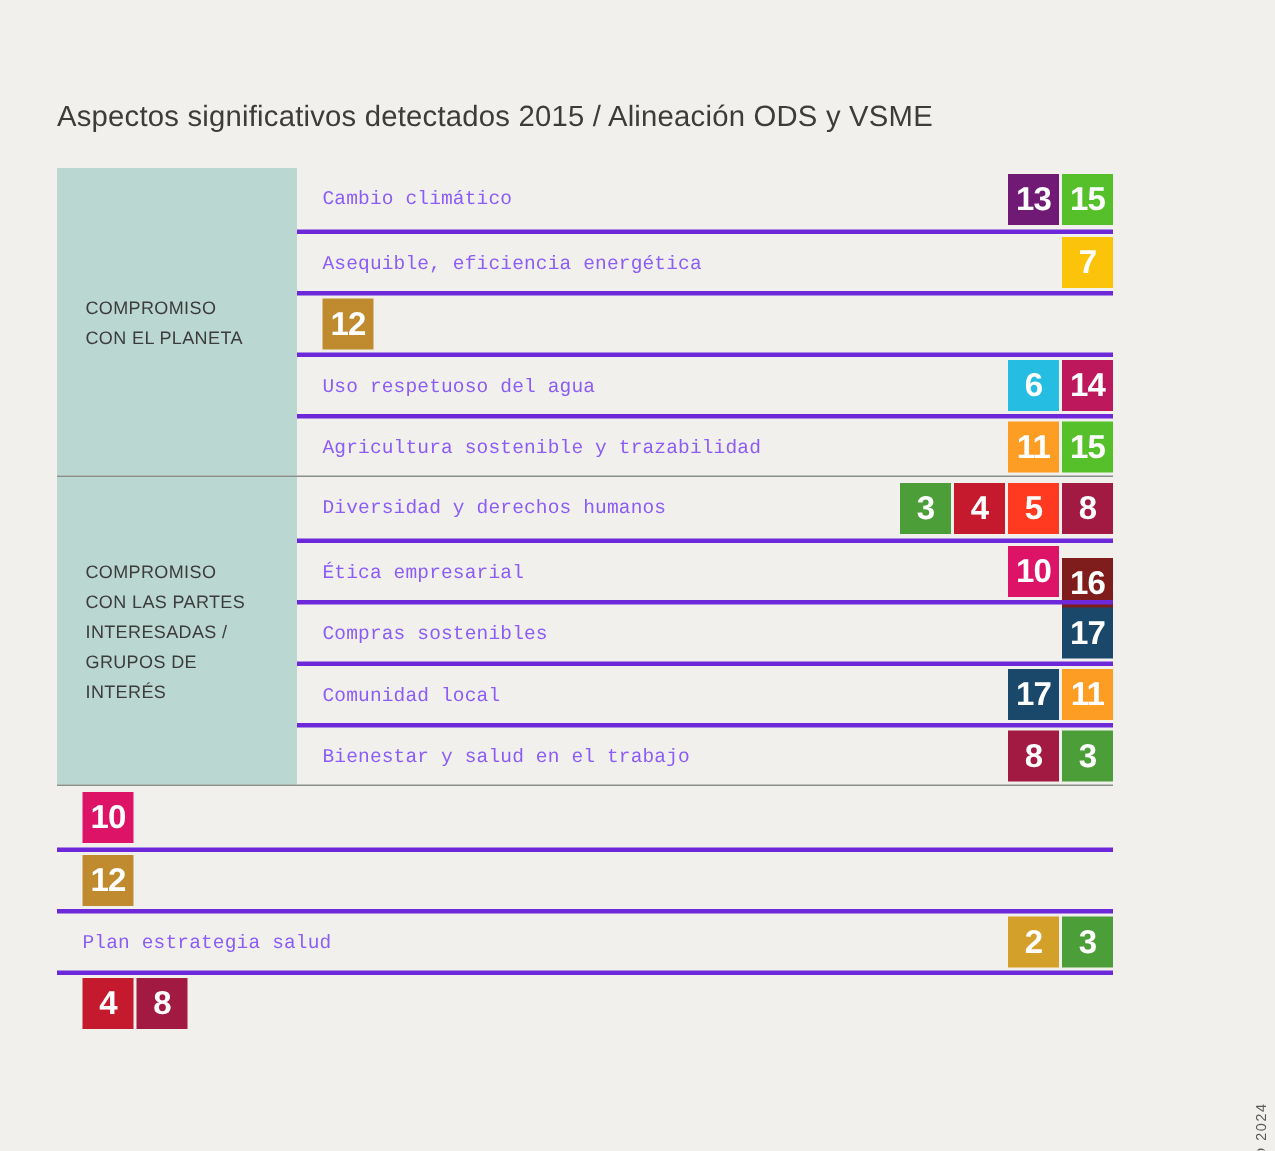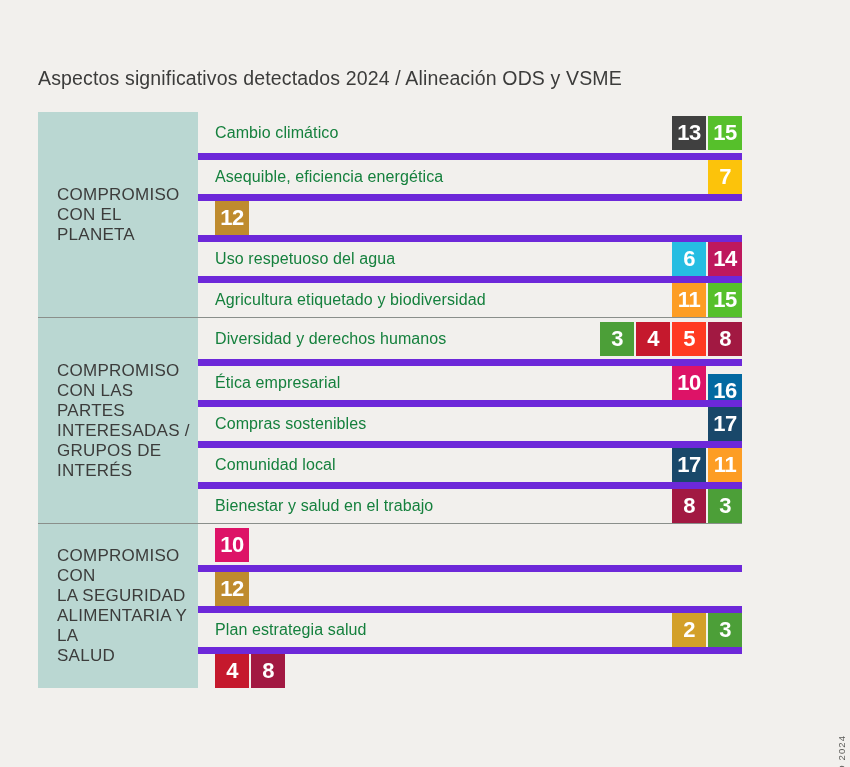--- a/index.html
+++ b/index.html
@@ -48,21 +48,21 @@
   .group-label {
     width: 160px;
     flex: 0 0 160px;
     background: #bad7d2;
     box-sizing: border-box;
     padding: 0 0 0 19px;
     display: flex;
     align-items: center;
   }
   .group-label-text {
-    font-size: 17px;
+    font-size: 12px;
     line-height: 20px;
     letter-spacing: 0.25px;
     color: #3c3c3b;
     text-transform: uppercase;
     white-space: pre-line;
   }
 
   .rows {
     flex: 1 1 auto;
     display: flex;
@@ -72,28 +72,29 @@
   .row {
     height: 41px;
     display: flex;
     align-items: center;
     justify-content: space-between;
     box-sizing: border-box;
     padding-left: 17px;
     position: relative;
   }
   .row + .row {
-    border-top: 7px solid #6d28d9;
+    border-top: 3px solid #6d28d9;
   }
 
   .row-label {
-    font-size: 16px;
+    font-size: 13px;
     letter-spacing: 0.1px;
-    color: #15803d;
+    color: #8b5cf6;
     white-space: nowrap;
+    font-family: Liberation Mono, monospace;
   }
 
   .badges {
     display: flex;
     gap: 2px;
     align-items: center;
     margin-right: 0;
   }
 
   .badge {
@@ -120,33 +121,33 @@
     color: #5a5a57;
     text-transform: uppercase;
     white-space: nowrap;
     transform-origin: right top;
     transform: rotate(-90deg) translateX(-100%);
   }
 </style>
 </head>
 <body>
 
-<h1 class="page-title">Aspectos significativos detectados 2024 / Alineación ODS y VSME</h1>
+<h1 class="page-title">Aspectos significativos detectados 2015 / Alineación ODS y VSME</h1>
 
 <div class="matrix">
     <div class="group">
       <div class="group-label">
         <div class="group-label-text">COMPROMISO
 CON EL PLANETA</div>
       </div>
       <div class="rows">
         <div class="row">
           <span class="row-label">Cambio climático</span>
           <span class="badges">
-            <span class="badge" style="background: #404040;">13</span>
+            <span class="badge" style="background: #701a75;">13</span>
             <span class="badge" style="background: rgb(86, 192, 43);">15</span>
           </span>
         </div>
         <div class="row">
           <span class="row-label">Asequible, eficiencia energética</span>
           <span class="badges">
             <span class="badge" style="background: rgb(252, 195, 11);">7</span>
           </span>
         </div>
         <div class="row">
@@ -155,21 +156,21 @@
           </span>
         </div>
         <div class="row">
           <span class="row-label">Uso respetuoso del agua</span>
           <span class="badges">
             <span class="badge" style="background: rgb(38, 189, 226);">6</span>
             <span class="badge" style="background: #be185d;">14</span>
           </span>
         </div>
         <div class="row">
-          <span class="row-label">Agricultura etiquetado y biodiversidad</span>
+          <span class="row-label">Agricultura sostenible y trazabilidad</span>
           <span class="badges">
             <span class="badge" style="background: rgb(253, 157, 36);">11</span>
             <span class="badge" style="background: rgb(86, 192, 43);">15</span>
           </span>
         </div>
       </div>
     </div>
     <div class="group">
       <div class="group-label">
         <div class="group-label-text">COMPROMISO
@@ -185,21 +186,21 @@
             <span class="badge" style="background: rgb(76, 159, 56);">3</span>
             <span class="badge" style="background: rgb(197, 25, 45);">4</span>
             <span class="badge" style="background: rgb(255, 58, 33);">5</span>
             <span class="badge" style="background: rgb(162, 25, 66);">8</span>
           </span>
         </div>
         <div class="row">
           <span class="row-label">Ética empresarial</span>
           <span class="badges">
             <span class="badge" style="background: rgb(221, 19, 103);">10</span>
-            <span class="badge" style="background: #0369a1; margin-top: 16px;">16</span>
+            <span class="badge" style="background: #7f1d1d; margin-top: 16px;">16</span>
           </span>
         </div>
         <div class="row">
           <span class="row-label">Compras sostenibles</span>
           <span class="badges">
             <span class="badge" style="background: rgb(25, 72, 106);">17</span>
           </span>
         </div>
         <div class="row">
           <span class="row-label">Comunidad local</span>
@@ -211,26 +212,20 @@
         <div class="row">
           <span class="row-label">Bienestar y salud en el trabajo</span>
           <span class="badges">
             <span class="badge" style="background: rgb(162, 25, 66);">8</span>
             <span class="badge" style="background: rgb(76, 159, 56);">3</span>
           </span>
         </div>
       </div>
     </div>
     <div class="group">
-      <div class="group-label">
-        <div class="group-label-text">COMPROMISO CON
-LA SEGURIDAD
-ALIMENTARIA Y LA
-SALUD</div>
-      </div>
       <div class="rows">
         <div class="row">
           <span class="badges">
             <span class="badge" style="background: rgb(221, 19, 103);">10</span>
           </span>
         </div>
         <div class="row">
           <span class="badges">
             <span class="badge" style="background: rgb(191, 139, 46);">12</span>
           </span>

